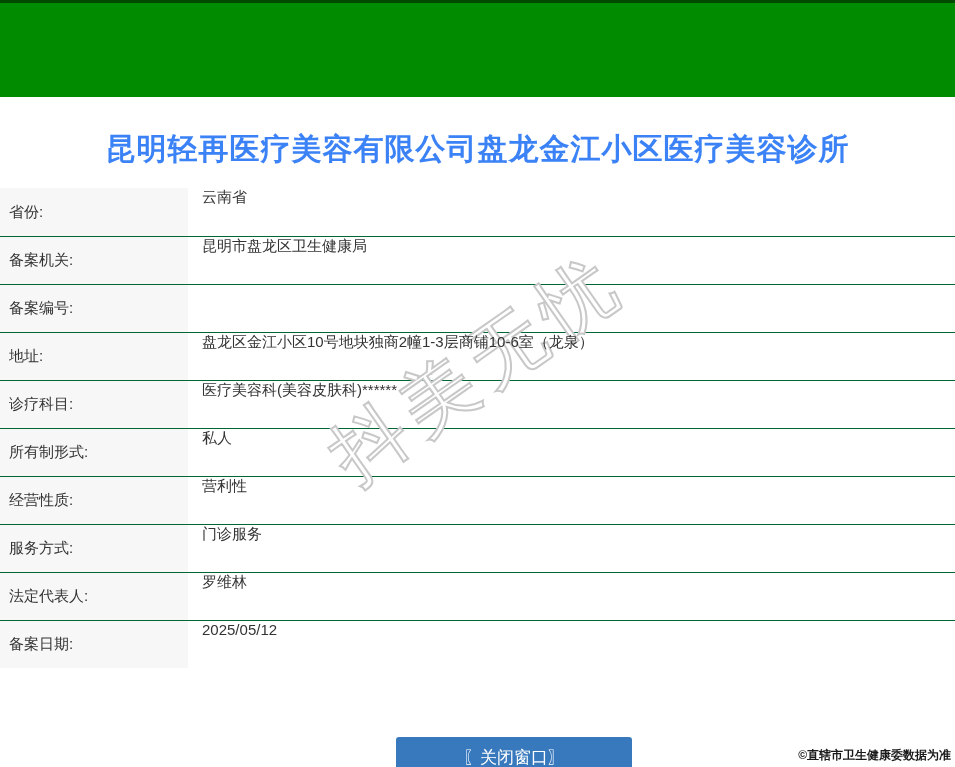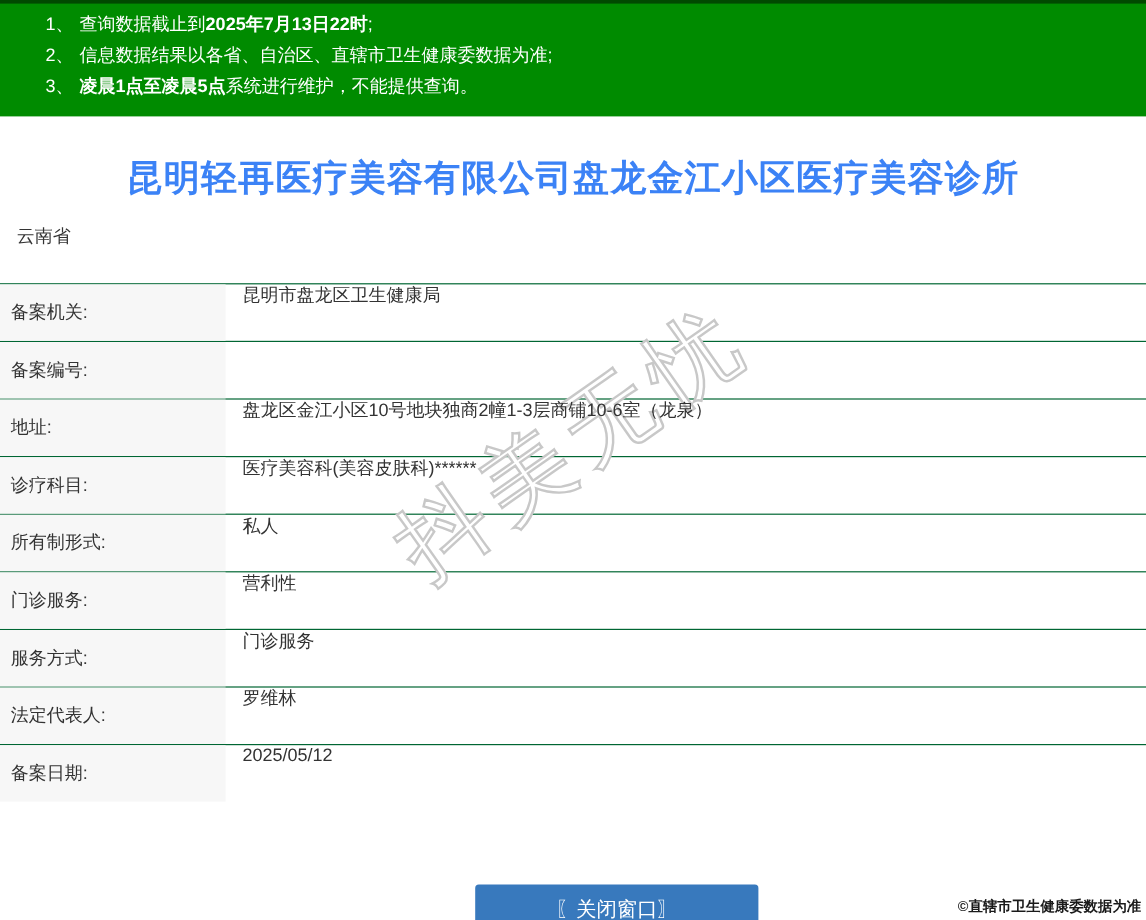--- a/index.html
+++ b/index.html
@@ -131,31 +131,27 @@
       -1px  0   0 #fff, 1px  0   0 #fff;
   }
 </style>
 </head>
 <body>
 
 <div class="page">
 
   <div class="notice">
     <div class="top-edge"></div>
-    <ol class="notice-list" id="notice-list">
-        <li class="notice-line"><span class="notice-num">1、</span><span>查询数据截止到</span><b>2025年7月13日22时</b><span>;</span></li>
-        <li class="notice-line"><span class="notice-num">2、</span><span>信息数据结果以各省、自治区、直辖市卫生健康委数据为准;</span></li>
-        <li class="notice-line"><span class="notice-num">3、</span><b>凌晨1点至凌晨5点</b><span>系统进行维护，不能提供查询。</span></li>
-      </ol>
   </div>
 
   <h1 class="title">昆明轻再医疗美容有限公司盘龙金江小区医疗美容诊所</h1>
 
   <div class="record-table" id="record-table">
       <div class="record-row">
+        <div class="record-label">省份:</div>
         <div class="record-value">
           <span>云南省</span>
         </div>
       </div>
       <div class="record-row">
         <div class="record-label">备案机关:</div>
         <div class="record-value">
           <span>昆明市盘龙区卫生健康局</span>
         </div>
       </div>
@@ -174,21 +170,21 @@
           <span>医疗美容科(美容皮肤科)******</span>
         </div>
       </div>
       <div class="record-row">
         <div class="record-label">所有制形式:</div>
         <div class="record-value">
           <span>私人</span>
         </div>
       </div>
       <div class="record-row">
-        <div class="record-label">门诊服务:</div>
+        <div class="record-label">经营性质:</div>
         <div class="record-value">
           <span>营利性</span>
         </div>
       </div>
       <div class="record-row">
         <div class="record-label">服务方式:</div>
         <div class="record-value">
           <span>门诊服务</span>
         </div>
       </div>

